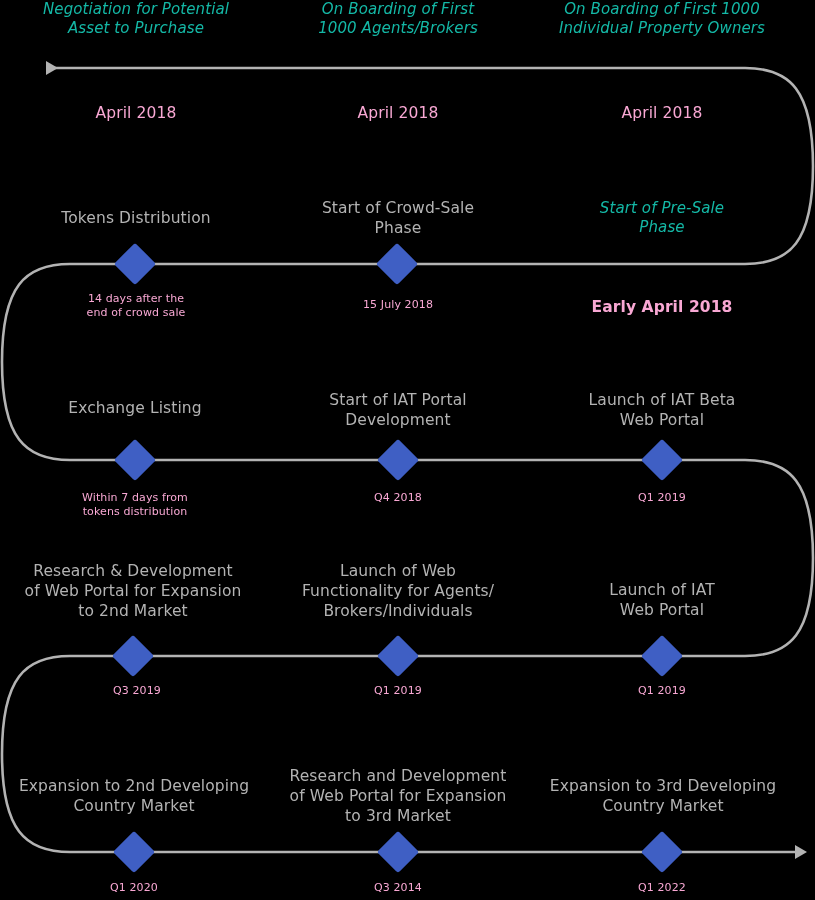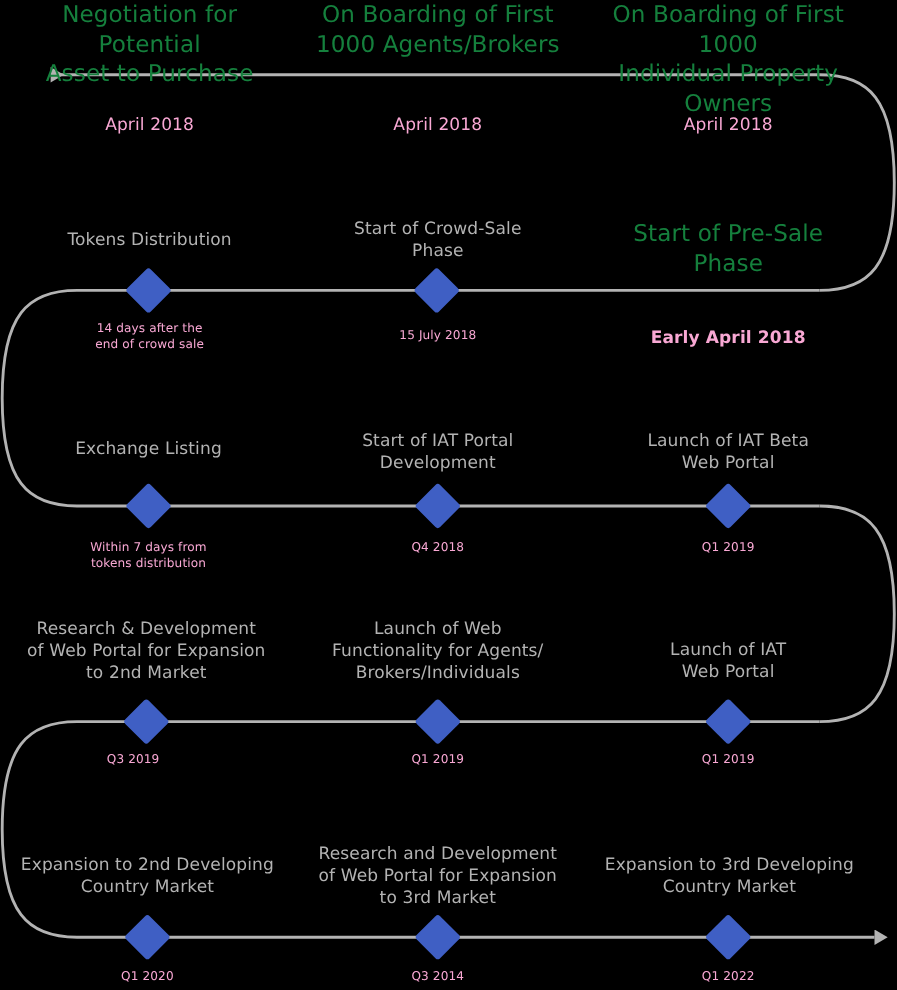--- a/index.html
+++ b/index.html
@@ -27,22 +27,23 @@
     height: 900px;
   }
   .label {
     position: absolute;
     text-align: center;
     line-height: 1.28;
     white-space: pre-line;
     letter-spacing: 0.1px;
   }
   .title-green {
-    color: #15803d;
-    font-size: 21px;
+    color: #14b8a6;
+    font-size: 15px;
+    font-style: italic;
   }
   .title-grey {
     color: #b3b3b3;
     font-size: 15.5px;
   }
   .date-green {
     color: #f9a8d4;
     font-size: 15.5px;
   }
   .date-blue {
@@ -142,21 +143,21 @@
 
   <div class="label title-grey" style="left:8px; top:562px; width:250px;">Research &amp; Development
 of Web Portal for Expansion
 to 2nd Market</div>
   <div class="label title-grey" style="left:273px; top:562px; width:250px;">Launch of Web
 Functionality for Agents/
 Brokers/Individuals</div>
   <div class="label col title-grey" style="left:542px; top:581px;">Launch of IAT
 Web Portal</div>
 
-  <div class="label col date-blue" style="left:1px; top:684px;">Q3 2019</div>
+  <div class="label col date-blue" style="left:17px; top:684px;">Q3 2019</div>
   <div class="label col date-blue" style="left:278px; top:684px;">Q1 2019</div>
   <div class="label col date-blue" style="left:542px; top:684px;">Q1 2019</div>
 
   <div class="label title-grey" style="left:9px; top:777px; width:250px;">Expansion to 2nd Developing
 Country Market</div>
   <div class="label title-grey" style="left:273px; top:767px; width:250px;">Research and Development
 of Web Portal for Expansion
 to 3rd Market</div>
   <div class="label title-grey" style="left:538px; top:777px; width:250px;">Expansion to 3rd Developing
 Country Market</div>

